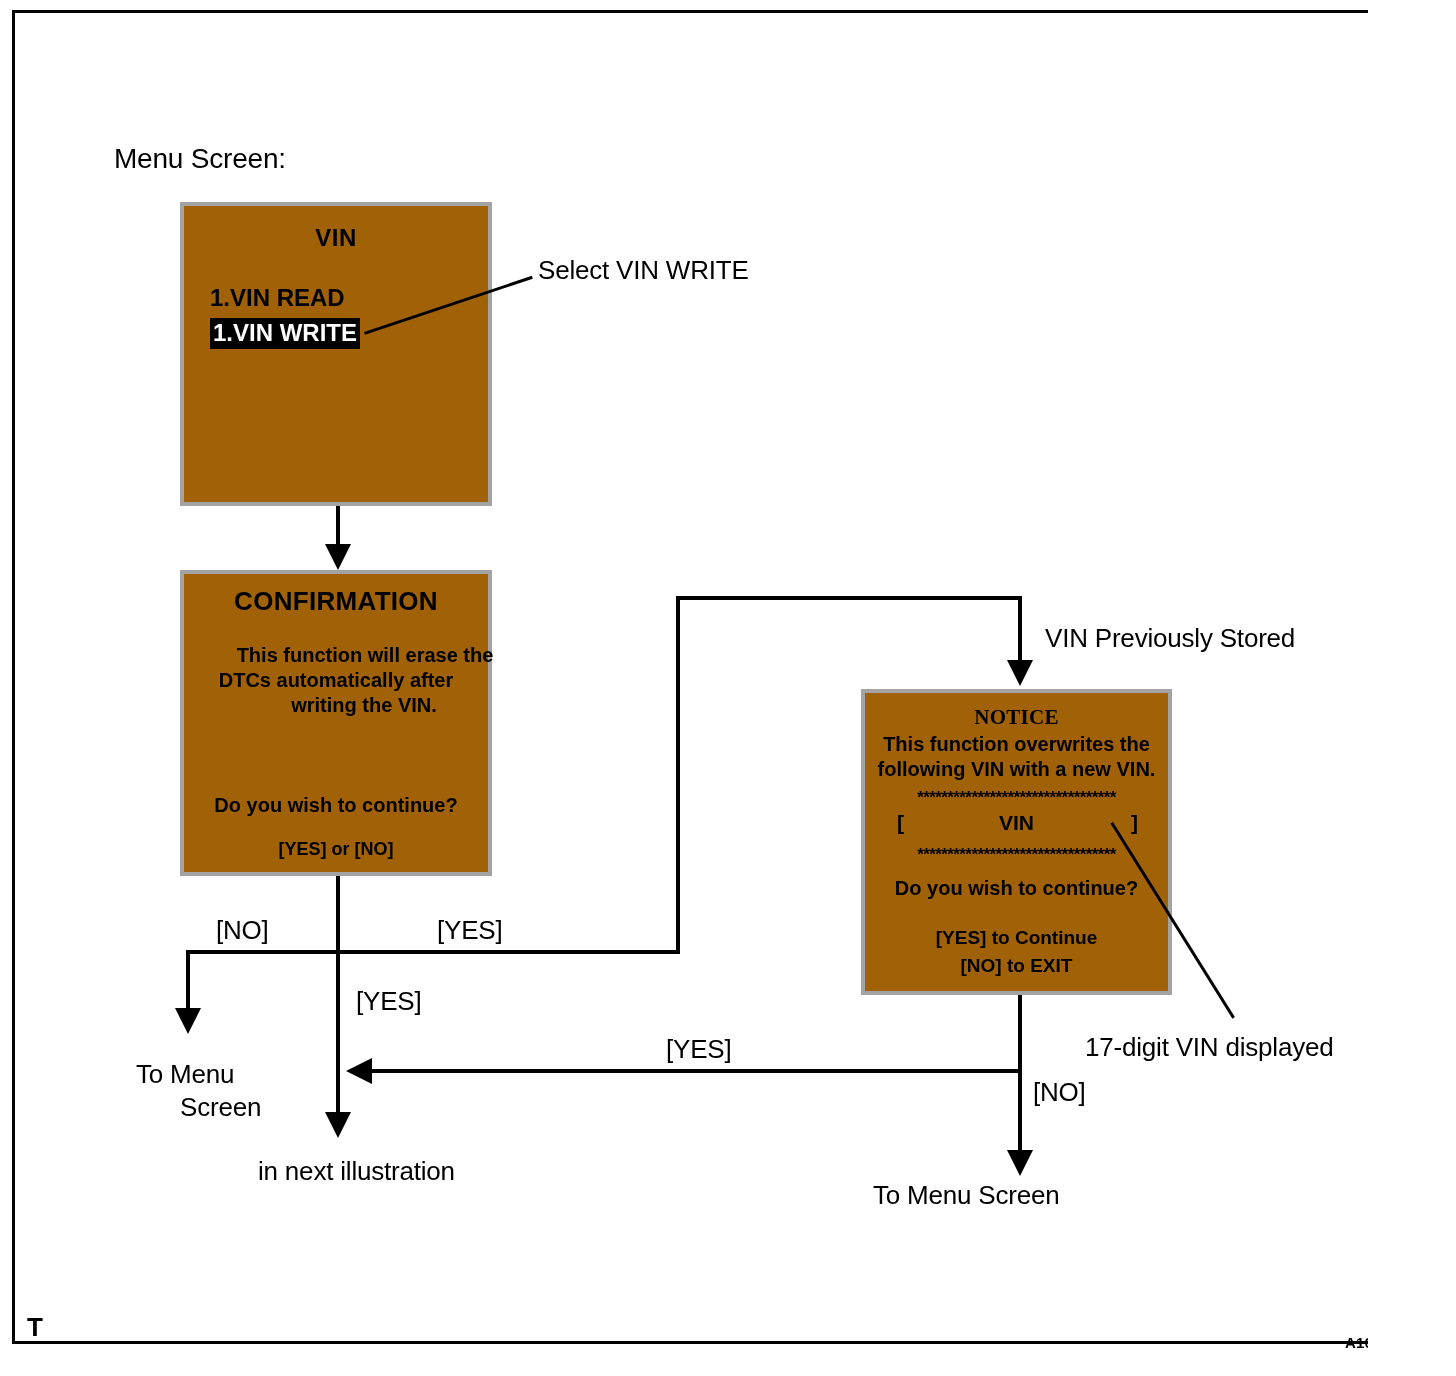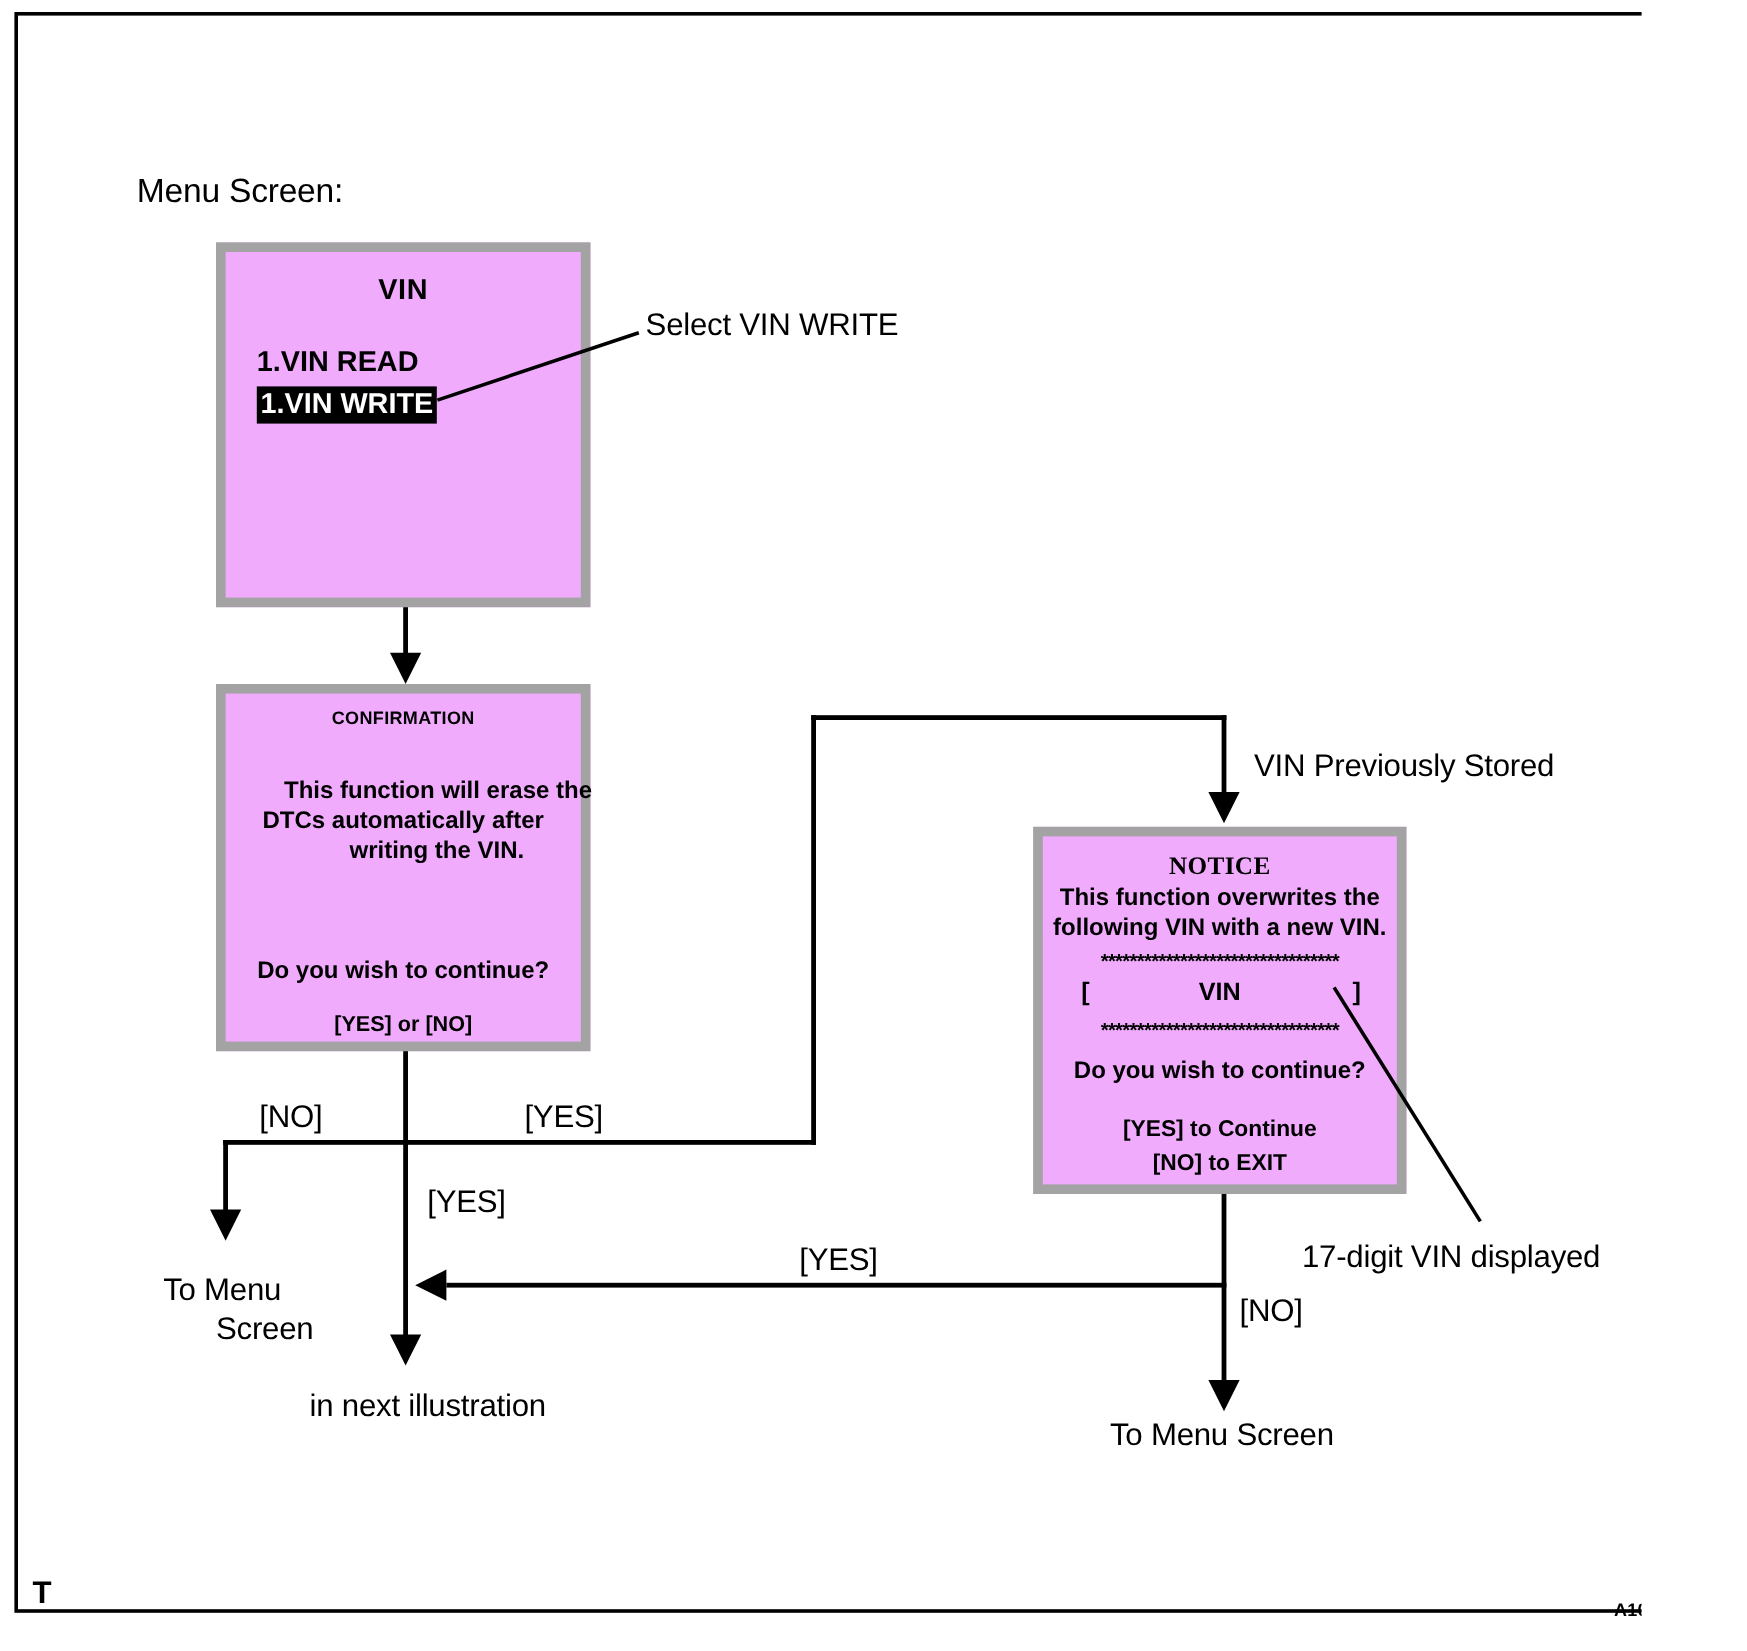--- a/index.html
+++ b/index.html
@@ -34,22 +34,22 @@
   }
   
   .anno {
     font-size: 26px;
     font-weight: 400;
     letter-spacing: -0.2px;
   }
   
   .screen {
     position: absolute;
-    border: 8px solid #a3a3a3;
-    background: #f0abfc;
+    border: 4px solid #a3a3a3;
+    background: #a16207;
     box-sizing: border-box;
   }
   .scr-txt {
     position: absolute;
     font-weight: bold;
     color: #000;
     white-space: pre;
     text-align: center;
     width: 100%;
     left: 0;
@@ -136,21 +136,21 @@
     </div>
   </div>
 
   <div class="leader" style="left:364px; top:332px; width:177px; transform:rotate(-18.5deg);"></div>
   <div class="txt anno" style="left:538px; top:255px;">Select VIN WRITE</div>
 
   <div class="ln-v" style="left:336px; top:506px; height:42px;"></div>
   <div class="arrow-down" style="left:325px; top:544px;"></div>
 
   <div class="screen" style="left:180px; top:570px; width:312px; height:306px;">
-    <div class="scr-txt" style="top:12px; font-size:15px; letter-spacing:0.3px;">CONFIRMATION</div>
+    <div class="scr-txt" style="top:12px; font-size:26px; letter-spacing:0.3px;">CONFIRMATION</div>
     <div class="scr-txt" style="top:70px; font-size:20px;margin-left:29px;">This function will erase the</div>
     <div class="scr-txt" style="top:95px; font-size:20px;">DTCs automatically after</div>
     <div class="scr-txt" style="top:120px; font-size:20px;padding-left:28px;">writing the VIN.</div>
     <div class="scr-txt" style="top:220px; font-size:20px;">Do you wish to continue?</div>
     <div class="scr-txt" style="top:265px; font-size:18px;">[YES] or [NO]</div>
   </div>
 
   <div class="screen" style="left:861px; top:689px; width:311px; height:306px;">
     <div class="scr-txt" style="top:12px; font-size:21px; letter-spacing:0.3px;font-family:Liberation Serif, serif;">NOTICE</div>
     <div class="scr-txt" style="top:40px; font-size:20px;">This function overwrites the</div>
@@ -196,18 +196,18 @@
 
   <div class="txt anno" style="left:216px; top:915px;">[NO]</div>
   <div class="txt anno" style="left:437px; top:915px;">[YES]</div>
   <div class="txt anno" style="left:356px; top:986px;">[YES]</div>
   <div class="txt anno" style="left:666px; top:1034px;">[YES]</div>
   <div class="txt anno" style="left:1033px; top:1077px;">[NO]</div>
 
   <div class="txt anno" style="left:136px; top:1059px;">To Menu</div>
   <div class="txt anno" style="left:136px; top:1092px;margin-left:44px;">Screen</div>
   <div class="txt anno" style="left:258px; top:1156px;">in next illustration</div>
-  <div class="txt anno" style="left:925px; top:1180px;">To Menu Screen</div>
+  <div class="txt anno" style="left:873px; top:1180px;">To Menu Screen</div>
 
   <div class="corner-mark" style="left:27px; top:1312px;">T</div>
   <div class="fig-id" style="left:1345px; top:1334px;">A103813E01</div>
 
 </div>
 
 </body></html>

